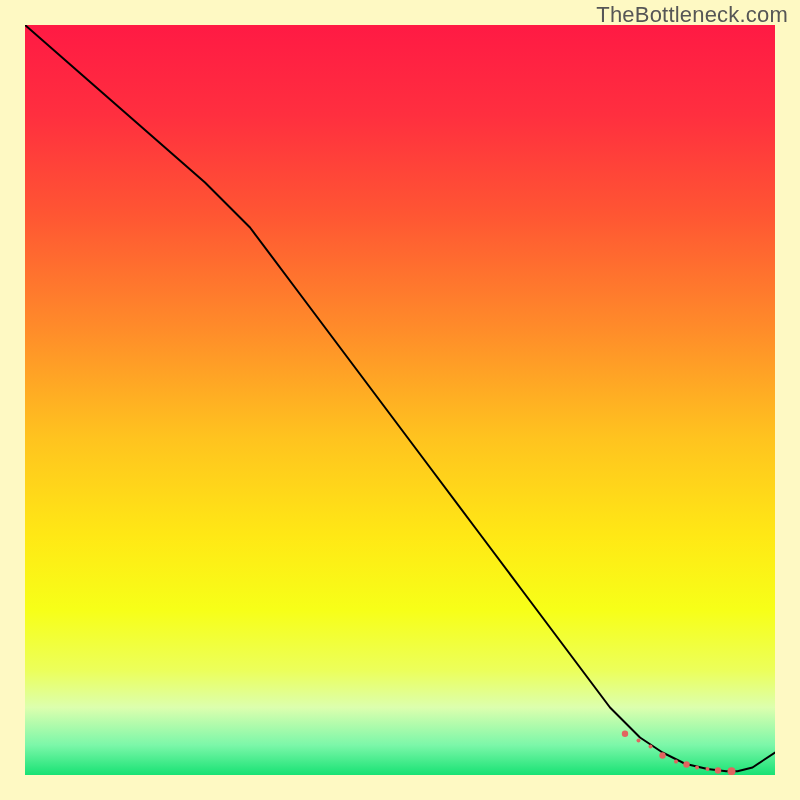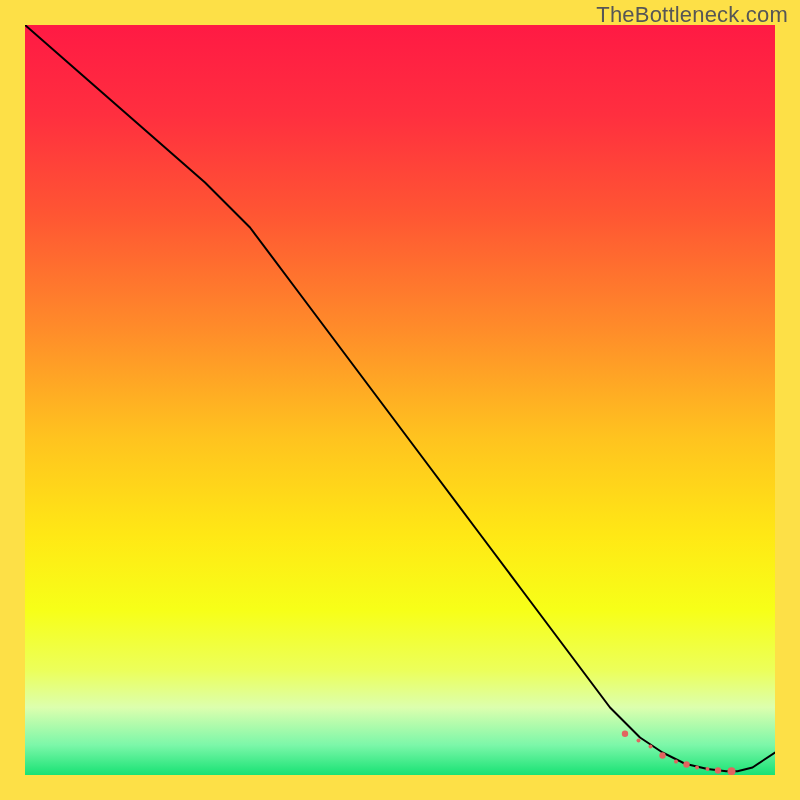--- a/index.html
+++ b/index.html
@@ -7,21 +7,21 @@
     padding: 0;
     width: 800px;
     height: 800px;
     background: #000;
     overflow: hidden;
   }
   .frame {
     position: relative;
     width: 800px;
     height: 800px;
-    background: #fde047;
+    background: #fef9c3;
   }
   .watermark {
     position: absolute;
     top: 2px;
     right: 12px;
     font-family: Arial, Helvetica, sans-serif;
     font-size: 22px;
     color: #565656;
     font-weight: 500;
     letter-spacing: 0.2px;

